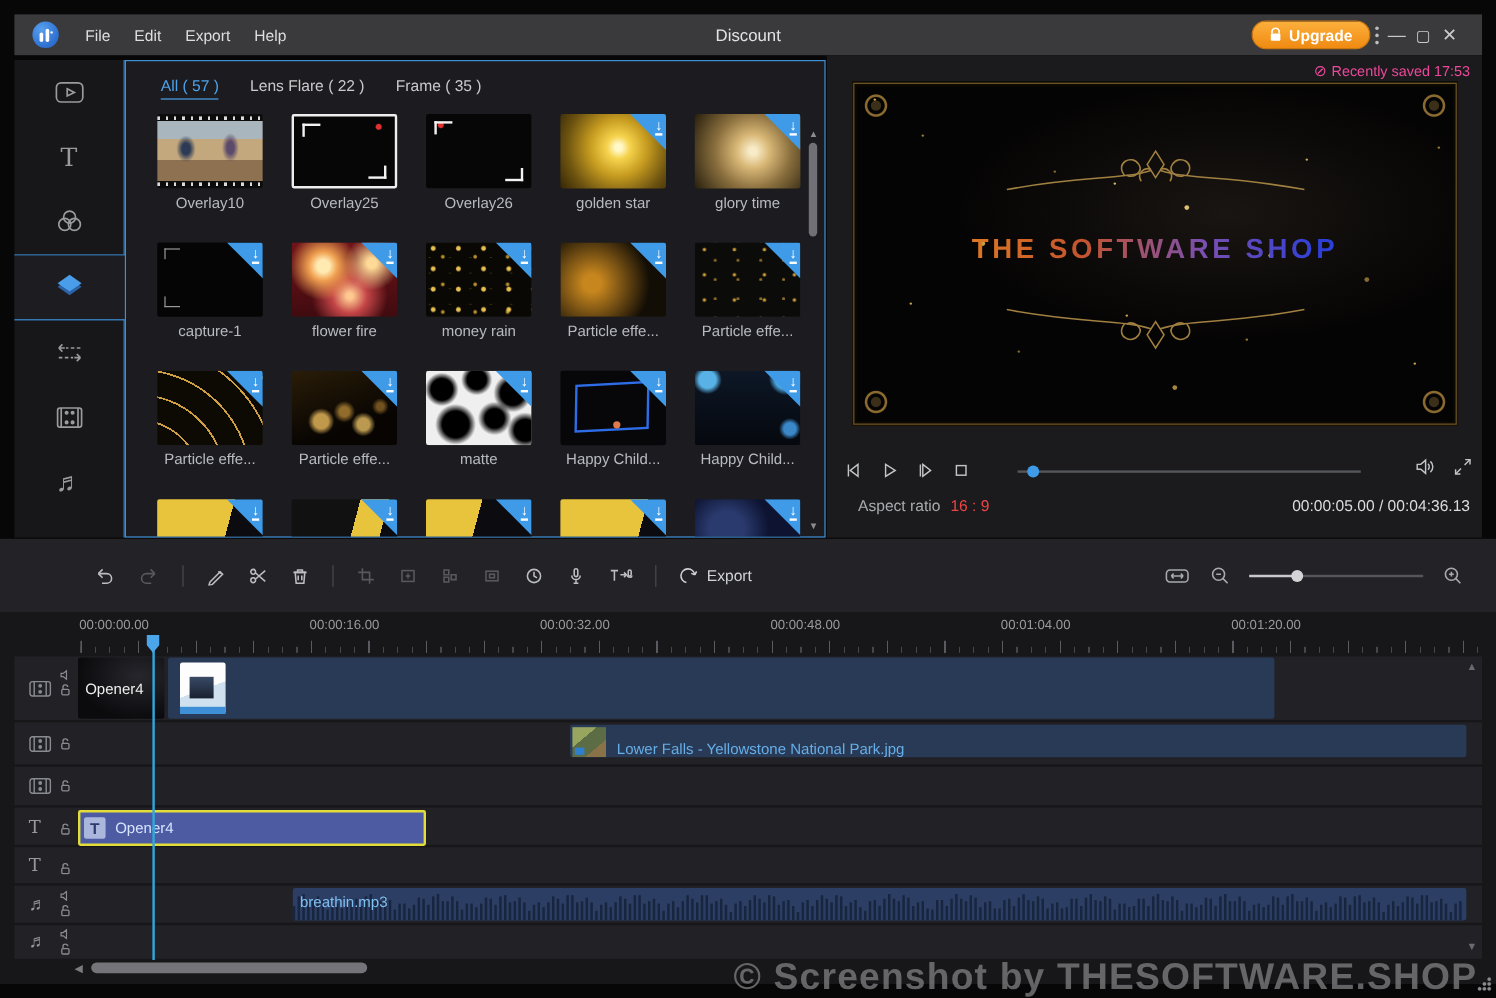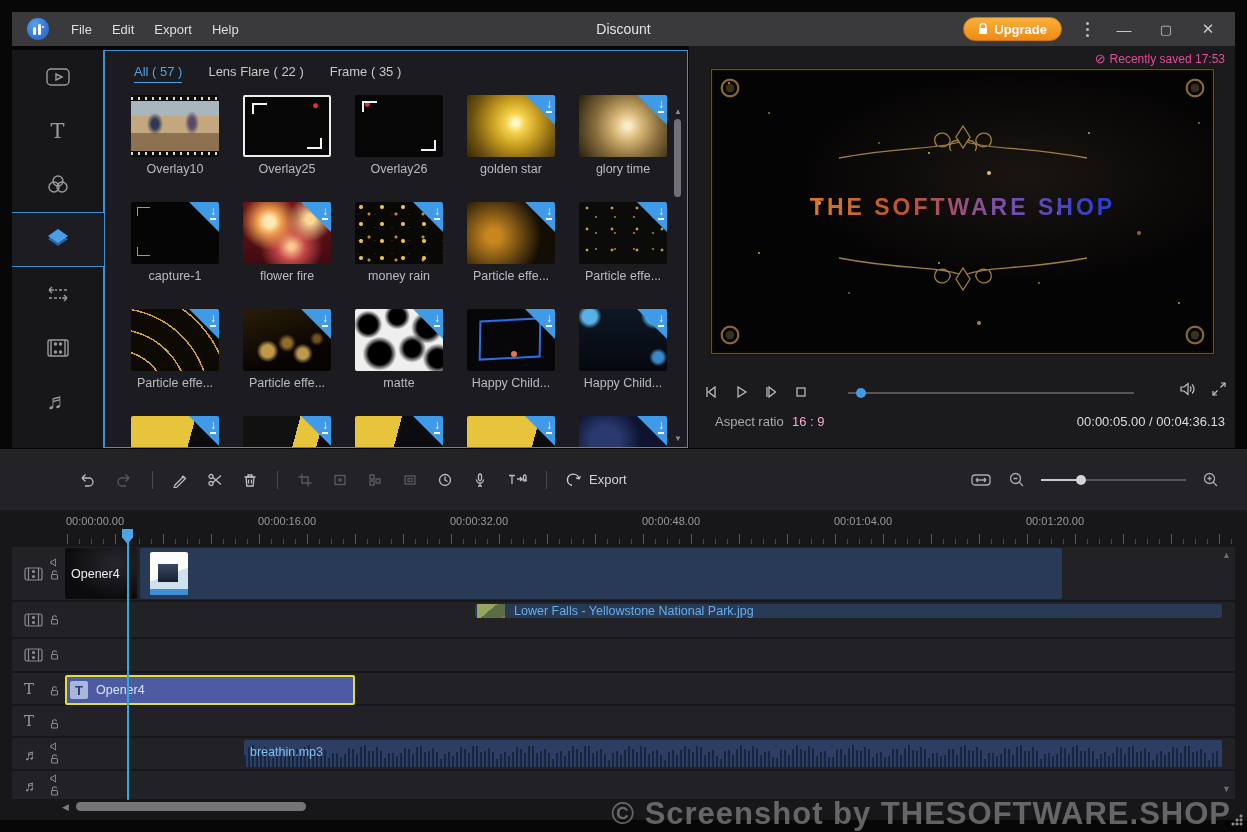--- a/index.html
+++ b/index.html
@@ -11,21 +11,21 @@
     display:flex;align-items:center;color:#dedede;font-size:13px;}
   .logo{width:22px;height:22px;border-radius:50%;margin-left:15px;
     background:radial-gradient(circle at 35% 30%,#57a0ef,#2e6fd0 70%);position:relative;flex:0 0 auto;}
   .logo i{position:absolute;background:#fff;border-radius:2px;}
   .logo i.b1{left:6px;top:9px;width:3px;height:8px;}
   .logo i.b2{left:11px;top:6px;width:3px;height:11px;}
   .logo i.b3{left:15px;top:8px;width:2px;height:2px;border-radius:50%;}
   .menus{display:flex;gap:20px;margin-left:22px;}
   .menus span{cursor:default;}
   .win-title{position:absolute;left:50%;transform:translateX(-50%);font-size:14px;color:#e3e3e3;}
-  .tb-right{margin-left:auto;display:flex;align-items:center;gap:20px;margin-right:16px;}
+  .tb-right{margin-left:auto;display:flex;align-items:center;margin-right:16px;}
   .upgrade{display:flex;align-items:center;gap:6px;background:linear-gradient(#fbb03c,#f08a12);
     border:1px solid #c9760e;border-radius:13px;height:22px;padding:0 14px;color:#fff;font-weight:bold;font-size:13px;}
   .kebab{display:flex;flex-direction:column;gap:3px;padding:0 4px;}
   .kebab i{width:3px;height:3px;border-radius:50%;background:#bdbdbd;}
   .wbtn{color:#c9c9c9;font-size:15px;width:22px;text-align:center;}
   .wbtn.max{font-size:13px;}
 
   
   .sidebar{position:absolute;left:12px;top:50px;width:92px;height:398px;background:#17171a;}
   .sb-group{position:absolute;left:0;width:91px;border-right:1px solid #3d8fd6;}
@@ -136,21 +136,21 @@
     -webkit-background-clip:text;background-clip:text;color:transparent;font-weight:bold;}
   .pcontrols{position:absolute;left:0;right:0;top:331px;height:30px;display:flex;align-items:center;color:#c3c4c8;}
   .pbtn{margin-left:14px;display:flex;align-items:center;}
   .pbtn svg{stroke:#c3c4c8;fill:none;stroke-width:1.2;}
   .pslider{position:absolute;left:159px;width:286px;height:2px;background:#55565a;top:15px;}
   .pslider .dot{position:absolute;left:8px;top:-4px;width:10px;height:10px;border-radius:50%;background:#3f9be8;}
   .pright{position:absolute;right:8px;top:4px;display:flex;gap:14px;}
   .pright svg{stroke:#c3c4c8;fill:none;stroke-width:1.2;}
   .pinfo{position:absolute;left:0;right:0;top:364px;height:26px;font-size:13px;color:#a9aaae;}
   .ar-label{position:absolute;left:26px;top:4px;}
-  .ar-value{position:absolute;left:103px;top:4px;color:#f9a8d4;}
+  .ar-value{position:absolute;left:103px;top:4px;color:#ef4444;}
   .ptime{position:absolute;right:10px;top:4px;color:#dcdcde;}
 
   
   .toolbar{position:absolute;left:0;top:449px;width:1247px;height:61px;background:#232327;}
   .tools{position:absolute;left:78px;top:0;height:61px;display:flex;align-items:center;gap:19px;}
   .tool svg{stroke:#bcbdc1;fill:none;stroke-width:1.3;display:block;}
   .tool.dim{opacity:.35;}
   .tsep{width:1px;height:18px;background:#4a4b4f;}
   .export{display:flex;align-items:center;gap:7px;color:#d2d3d5;font-size:13px;}
   .zoomer{position:absolute;right:28px;top:0;height:61px;display:flex;align-items:center;gap:16px;}
@@ -181,21 +181,21 @@
   .clip .lbl{position:relative;z-index:2;}
   .c-opener{left:53px;top:1px;width:72px;height:51px;background:radial-gradient(ellipse at 70% 30%,#26262c,#0b0b0e 72%);
     color:#eee;display:flex;align-items:center;padding-left:6px;box-sizing:border-box;}
   .c-easeus{left:128px;top:1px;width:922px;height:51px;background:#283a55;color:#66aee8;
     display:flex;align-items:center;}
   .c-easeus .bx{width:38px;height:43px;margin:0 14px 0 10px;background:linear-gradient(160deg,#fdfdfe 0 52%,#cfe0ef 52%);
     position:relative;flex:0 0 auto;border-radius:2px;}
   .c-easeus .bx::after{content:"";position:absolute;left:8px;top:12px;width:20px;height:18px;
     background:linear-gradient(#3a4a66,#17202e);}
   .c-easeus .bx::before{content:"";position:absolute;left:0;bottom:0;width:38px;height:6px;background:#3f8fd6;}
-  .c-lower{left:463px;top:2px;width:747px;height:14px;background:#283a55;color:#66aee8;display:flex;align-items:flex-start;}
+  .c-lower{left:463px;top:2px;width:747px;height:27px;background:#283a55;color:#66aee8;display:flex;align-items:flex-end;}
   .c-lower .im{width:28px;height:25px;margin:0 9px 0 2px;flex:0 0 auto;
     background:linear-gradient(140deg,#97a55e 0 35%,#5c6c44 35% 70%,#8a7248 70%);position:relative;}
   .c-lower .im::after{content:"";position:absolute;left:2px;bottom:2px;width:8px;height:6px;background:#2f7fd0;}
   .c-aisee{left:264px;top:1px;width:946px;height:30px;color:#fff;font-weight:bold;
     background:
      repeating-linear-gradient(90deg,rgba(0,0,0,.28) 0 1px,transparent 1px 52px),
      linear-gradient(90deg,#585858 0 3%,#3c3c3c 3% 6%,#6f6f6f 6% 8%,#404040 8% 11%,
        #1e6fae 11% 27%,#10415e 27% 33%,#2587ba 33% 42%,#3a789c 42% 47%,#93a8b8 47% 57%,
        #6f8ba2 57% 66%,#b3bcc4 66% 74%,#86929e 74% 82%,#2a7ec4 82% 100%);
     display:flex;align-items:center;}

